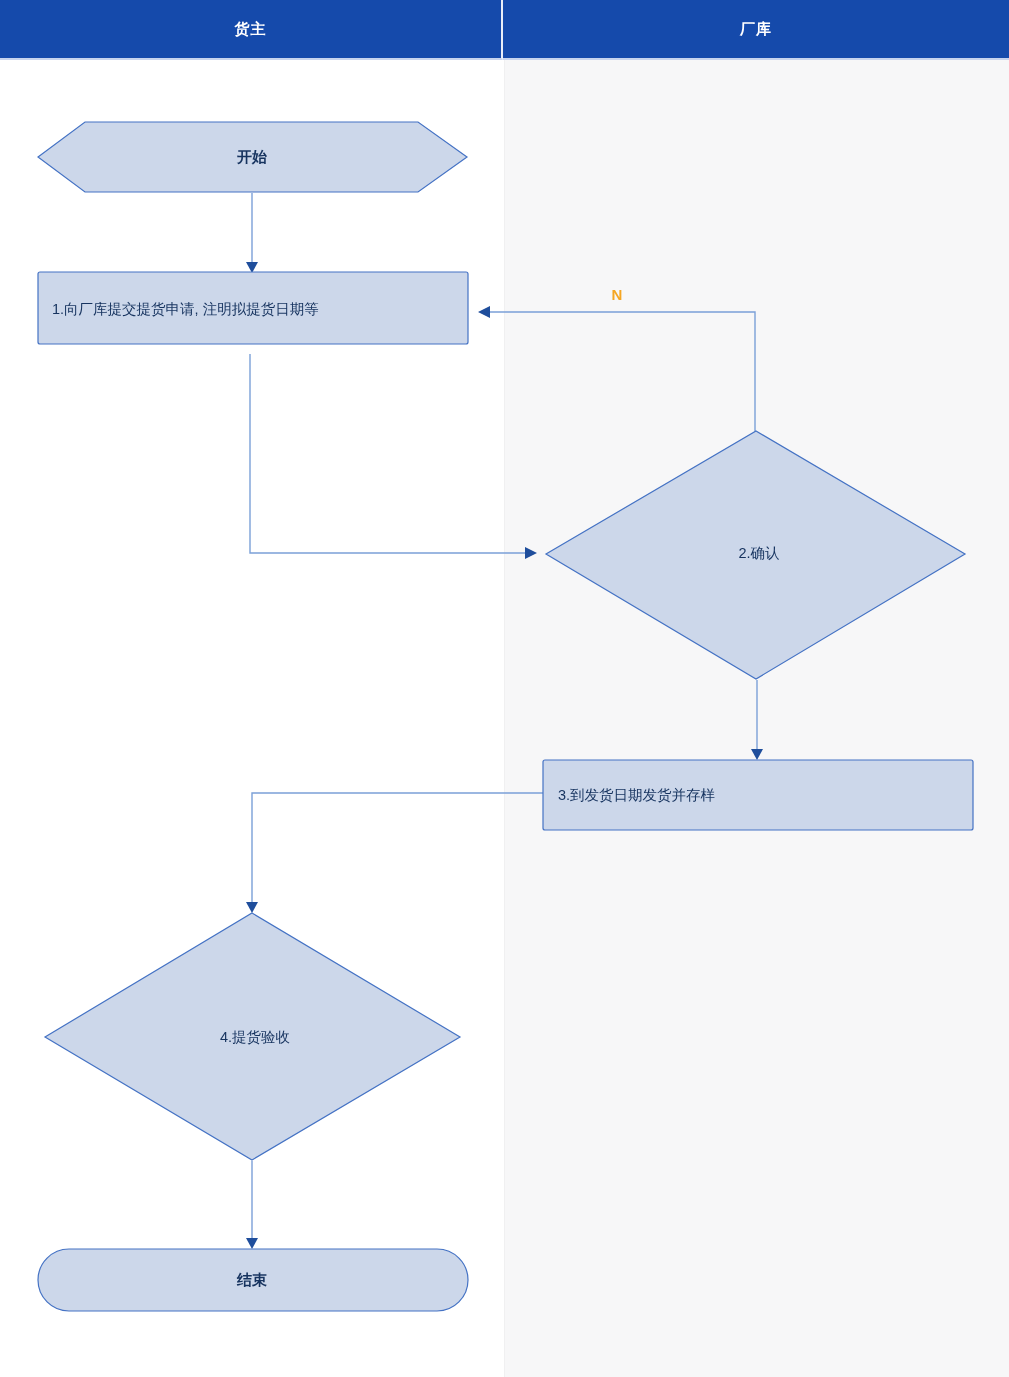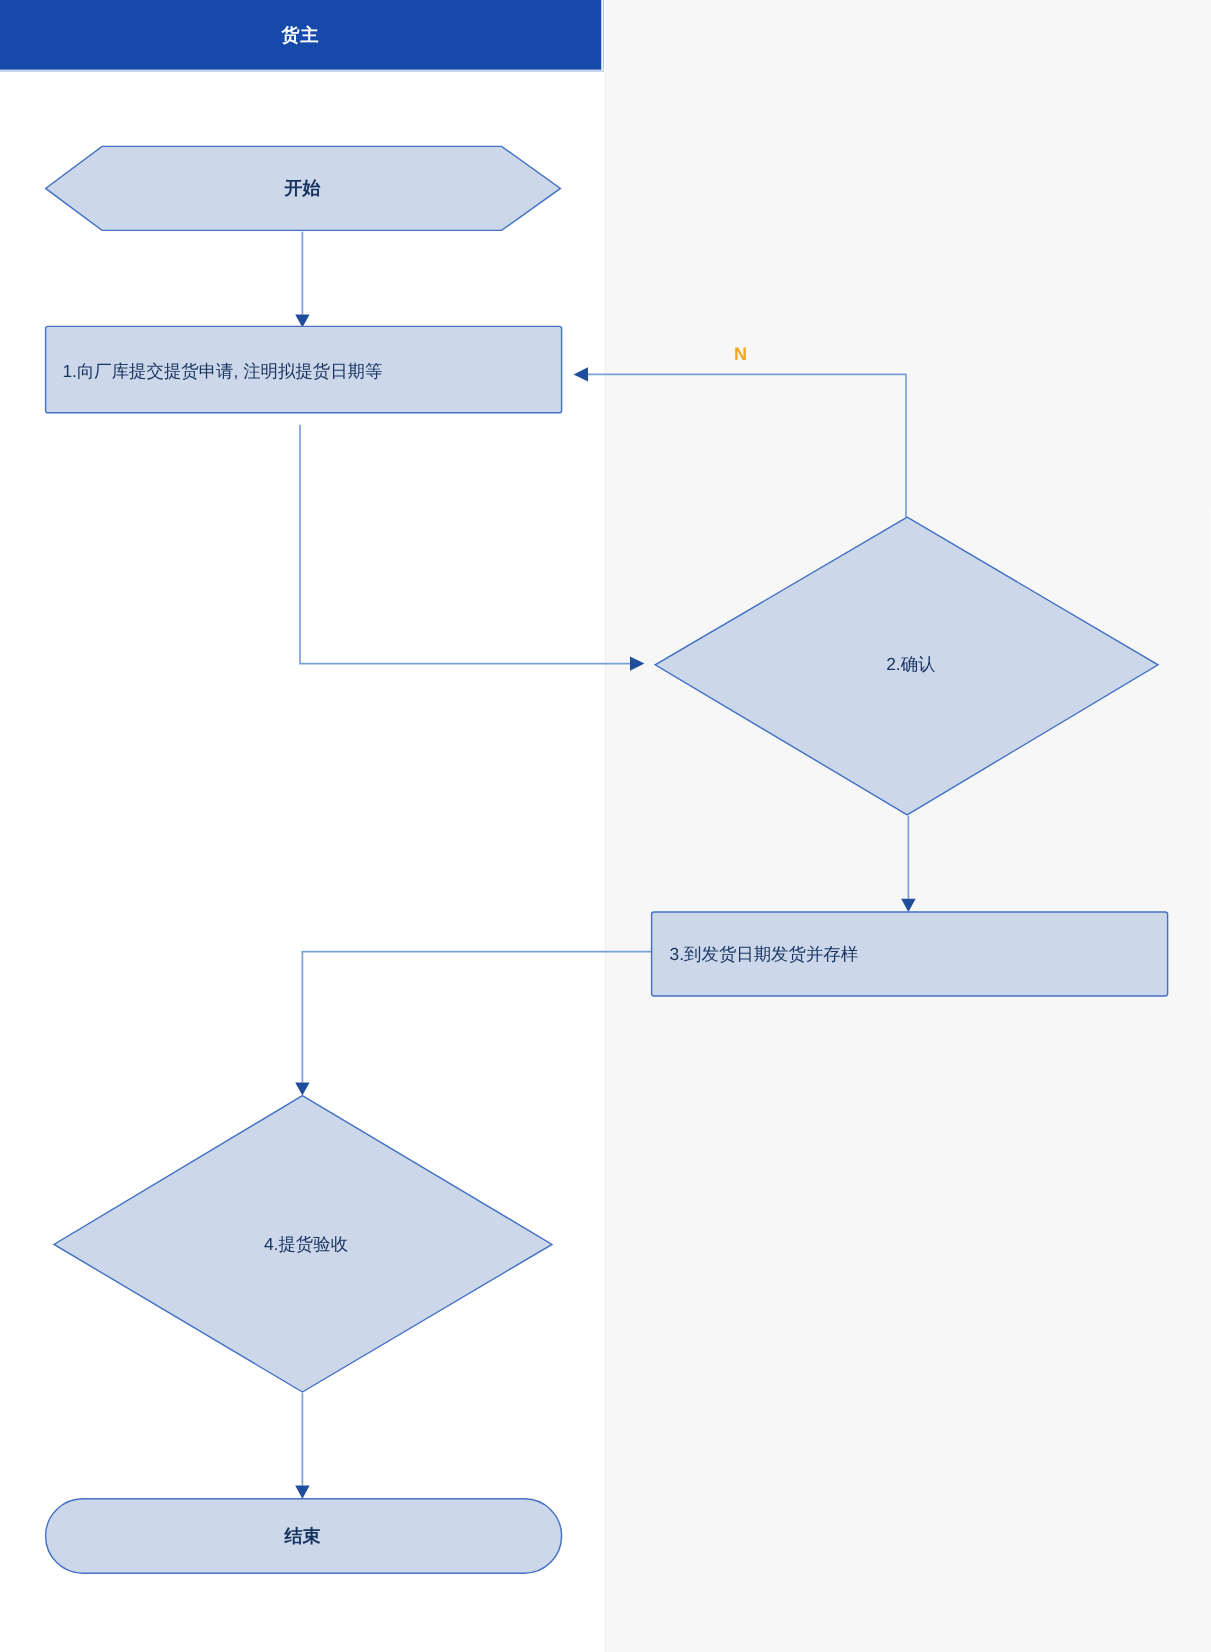--- a/index.html
+++ b/index.html
@@ -89,20 +89,21 @@
 <body>
 
 <div id="page">
 
   <div class="lane-bg left"></div>
   <div class="lane-bg right"></div>
   <div class="lane-divider"></div>
 
   <div class="header">
     <div class="header-cell left">货主</div>
+    <div class="header-cell right">厂库</div>
   </div>
 
   <svg id="flow" width="1009" height="1377">
 
     <g>
       <line class="conn" x1="252" y1="193" x2="252" y2="262"></line>
       <polygon class="arrowhead" points="246,262 258,262 252,273"></polygon>
     </g>
 
     <g>

